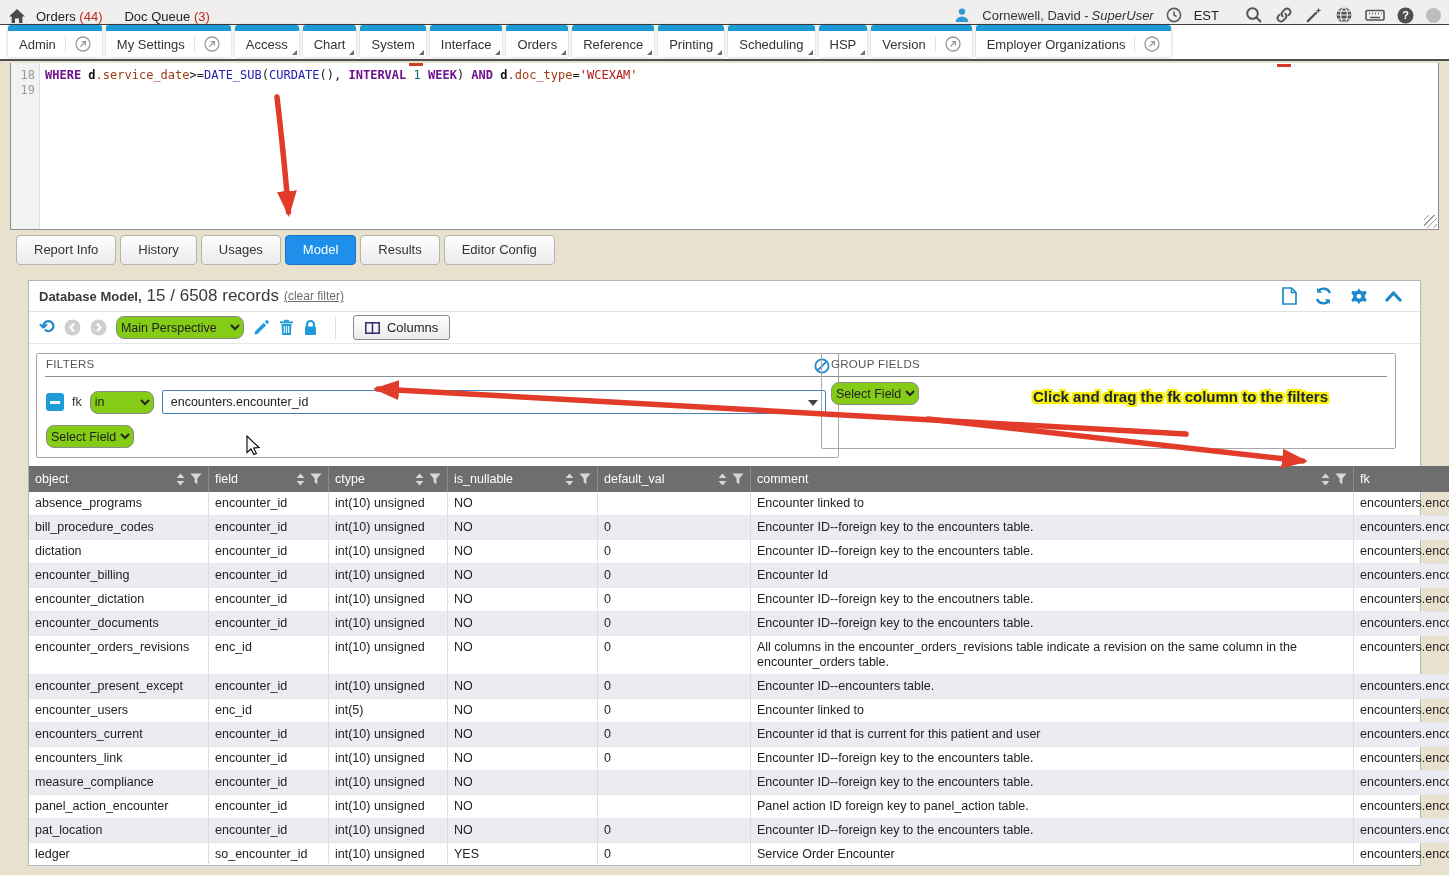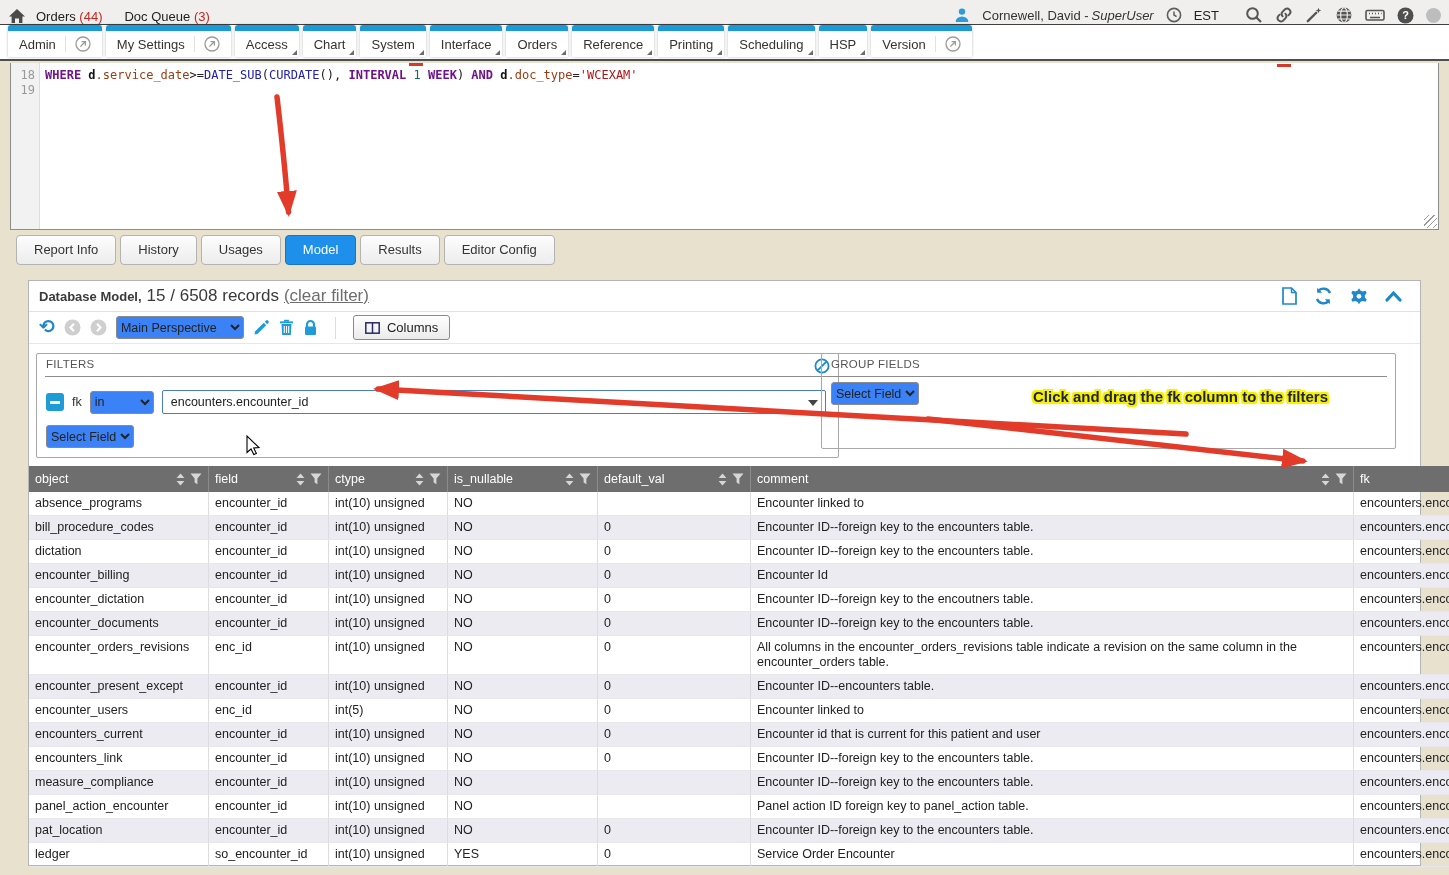--- a/index.html
+++ b/index.html
@@ -54,28 +54,28 @@
   .result-tabs{position:absolute;top:235px;left:16px;display:flex;gap:4px;}
   .rtab{height:30px;line-height:28px;padding:0 17px;border:1px solid #b3b3b3;border-radius:4px;
     background:linear-gradient(#fdfdfd,#ececec);color:#333;font-size:13px;box-sizing:border-box;cursor:default;}
   .rtab.active{background:#1e8fea;border-color:#1874c4;color:#fff;}
   
   .card{position:absolute;top:280px;left:28px;width:1393px;height:586px;background:#fff;
     border:1px solid #b5b5b5;box-sizing:border-box;}
   .card-header{height:30px;border-bottom:1px solid #e1e1e1;display:flex;align-items:center;padding:0 10px;}
   .card-title{font-size:13px;font-weight:bold;color:#3a3a3a;}
   .card-records{font-size:17px;color:#3a3a3a;margin-left:5px;}
-  .clear-filter{font-size:17px;color:#6d6d6d;text-decoration:underline;margin-left:5px;cursor:pointer;}
+  .clear-filter{font-size:12px;color:#6d6d6d;text-decoration:underline;margin-left:5px;cursor:pointer;}
   .header-icons{margin-left:auto;display:flex;align-items:center;gap:17px;padding-right:8px;}
   .hicon{display:flex;align-items:center;color:#1e88cc;}
   
   .toolbar{height:31px;border-bottom:1px solid #e7e7e7;display:flex;align-items:center;padding:0 10px;gap:9px;}
   .undo-glyph{font-family:"DejaVu Sans",sans-serif;font-size:19px;line-height:19px;color:#1e88cc;font-weight:bold;transform:translateY(-1px);}
   select{font-family:"Liberation Sans",sans-serif;font-size:12.5px;color:#222;
-    border:1px solid #8a8a8a;border-radius:3px;background:#3b82f6;height:23px;}
+    border:1px solid #8a8a8a;border-radius:8px;background:#84cc16;height:23px;}
   .perspective-select{width:128px;}
   .tsep{width:1px;height:22px;background:#ddd;margin:0 8px;}
   .columns-btn{height:25px;display:flex;align-items:center;gap:7px;padding:0 11px;font-size:13px;color:#222;
     border:1px solid #8a8a8a;border-radius:3px;background:linear-gradient(#fff,#ebebeb);cursor:default;}
   
   .filters-panel{position:absolute;top:72px;left:7px;width:801px;height:103px;border:1px solid #a8a8a8;border-radius:2px;}
   .group-panel{position:absolute;top:72px;left:792px;width:573px;height:94px;border:1px solid #a8a8a8;border-radius:2px;}
   .panel-title{position:absolute;top:4px;left:9px;font-size:11.5px;color:#555;letter-spacing:.3px;}
   .panel-rule{position:absolute;top:22px;left:8px;right:8px;border-top:1px solid #8d8d8d;}
   .slash-icon{position:absolute;top:4px;right:8px;}
@@ -277,20 +277,32 @@
       <div class="tab-body">
         <span class="tab-label">Version</span>
         <span class="jump-icon">
           <svg width="16" height="16" viewBox="0 0 16 16">
             <circle cx="8" cy="8" r="7" fill="none" stroke="#9a9a9a" stroke-width="1.3"></circle>
             <path d="M5.4 10.6 L10.2 5.8 M6.6 5.6 H10.4 V9.4" fill="none" stroke="#9a9a9a" stroke-width="1.3"></path>
           </svg>
         </span>
       </div>
     </div>
+    <div class="tab">
+      <div class="tab-bar"></div>
+      <div class="tab-body">
+        <span class="tab-label">Employer Organizations</span>
+        <span class="jump-icon">
+          <svg width="16" height="16" viewBox="0 0 16 16">
+            <circle cx="8" cy="8" r="7" fill="none" stroke="#9a9a9a" stroke-width="1.3"></circle>
+            <path d="M5.4 10.6 L10.2 5.8 M6.6 5.6 H10.4 V9.4" fill="none" stroke="#9a9a9a" stroke-width="1.3"></path>
+          </svg>
+        </span>
+      </div>
+    </div>
   </div>
 
 <div class="editor">
   <div class="gutter-bg"></div>
   <div class="ed-rows">
       <div class="ed-row"><span class="ln">18</span><span class="lc"><span class="tok-kw">WHERE</span><span class="tok-plain"> </span><span class="tok-var">d</span><span class="tok-prop">.service_date</span><span class="tok-plain">&gt;=</span><span class="tok-builtin">DATE_SUB</span><span class="tok-plain">(</span><span class="tok-builtin">CURDATE</span><span class="tok-plain">(), </span><span class="tok-kw">INTERVAL</span><span class="tok-plain"> </span><span class="tok-num">1</span><span class="tok-plain"> </span><span class="tok-kw">WEEK</span><span class="tok-plain">) </span><span class="tok-kw">AND</span><span class="tok-plain"> </span><span class="tok-var">d</span><span class="tok-prop">.doc_type</span><span class="tok-plain">=</span><span class="tok-str">'WCEXAM'</span></span></div>
       <div class="ed-row"><span class="ln">19</span><span class="lc"></span></div>
     </div>
   <div class="err-dash" style="left:398px;top:0;width:14px"></div>
   <div class="err-dash" style="left:1266px;top:1px;width:14px"></div>

